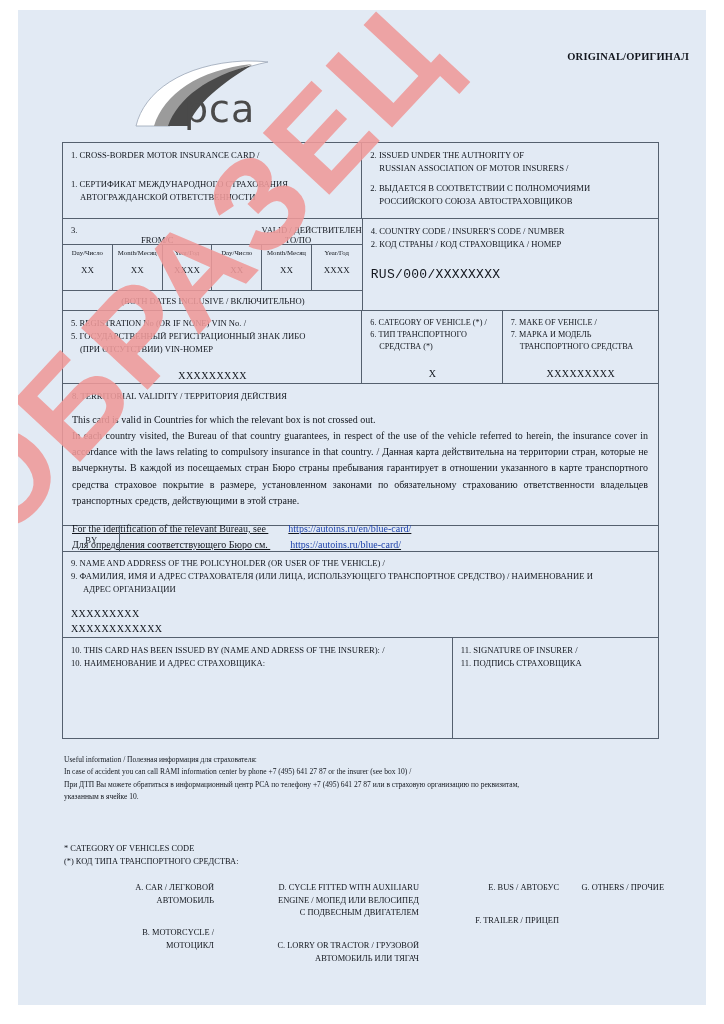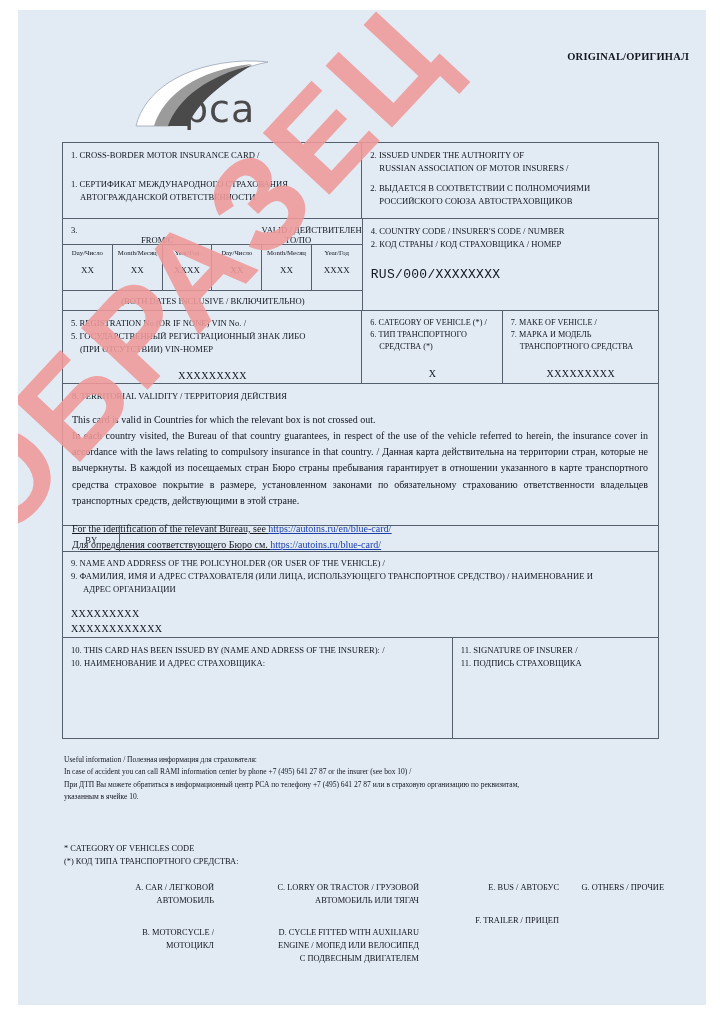--- a/index.html
+++ b/index.html
@@ -29,21 +29,21 @@
   .t85{font-size:8.6px;line-height:1.5;}
   .ind{padding-left:9px;display:block;}
   .ctr{text-align:center;}
   .big{font-family:Liberation Mono, monospace;
        font-size:13px;letter-spacing:.3px;margin-top:14px;}
   .dgrid{display:flex;}
   .dgrid > div{box-sizing:border-box;text-align:center;font-size:6.8px;
                padding:4px 0 0 0;}
   .dval{font-size:9px;margin-top:9px;font-family:"Liberation Serif",serif;}
   .para{font-size:10px;line-height:1.62;text-align:justify;}
-  .lnk{color:#1a3faa;text-decoration:underline;}
+  .lnk{color:#1a3faa;margin-left:20px;}
   .ul{text-decoration:underline;}
   .xs{font-size:10px;line-height:1.55;letter-spacing:.4px;}
   .foot{position:absolute;left:46px;width:600px;font-size:7.5px;line-height:1.65;}
   .codes{position:absolute;left:46px;font-size:8.4px;line-height:1.5;}
   .cgrid{display:flex;width:600px;margin-top:14px;}
   .cg-col{flex:0 0 auto;text-align:right;}
   .cg-col.c1{width:150px;} .cg-col.c2{width:205px;}
   .cg-col.c3{width:140px;font-family:Liberation Serif, serif;} .cg-col.c4{width:105px;}
   .cg-item{margin-bottom:20px;}
   .cg-item span{display:block;}
@@ -217,28 +217,28 @@
             <span class="sub">АВТОМОБИЛЬ</span>
           </div>
           <div class="cg-item">
             <span>B. MOTORCYCLE /</span>
             <span class="sub">МОТОЦИКЛ</span>
           </div>
         </div>
 
         <div class="cg-col c2">
           <div class="cg-item">
-            <span>C. LORRY OR TRACTOR / ГРУЗОВОЙ</span>
-            <span class="sub">АВТОМОБИЛЬ ИЛИ ТЯГАЧ</span>
-          </div>
-          <div class="cg-item">
             <span>D. CYCLE FITTED WITH AUXILIARU</span>
             <span class="sub">ENGINE / МОПЕД ИЛИ ВЕЛОСИПЕД</span>
             <span class="sub">С ПОДВЕСНЫМ ДВИГАТЕЛЕМ</span>
           </div>
+          <div class="cg-item">
+            <span>C. LORRY OR TRACTOR / ГРУЗОВОЙ</span>
+            <span class="sub">АВТОМОБИЛЬ ИЛИ ТЯГАЧ</span>
+          </div>
         </div>
 
         <div class="cg-col c3">
           <div class="cg-item">
             <span>E. BUS / АВТОБУС</span>
           </div>
           <div class="cg-item">
             <span>F. TRAILER / ПРИЦЕП</span>
           </div>
         </div>

